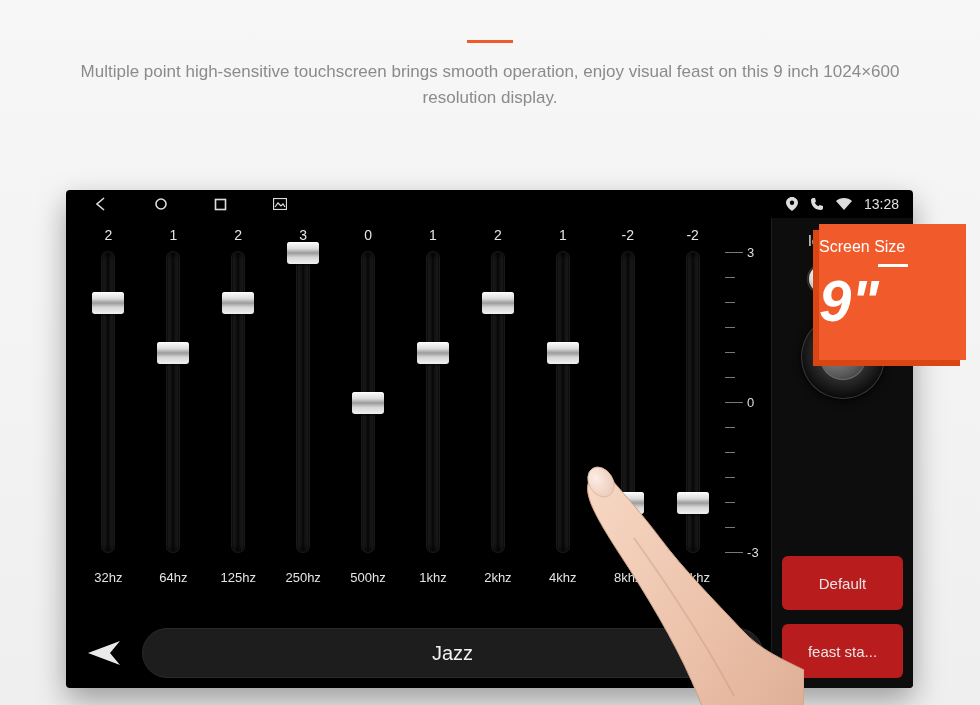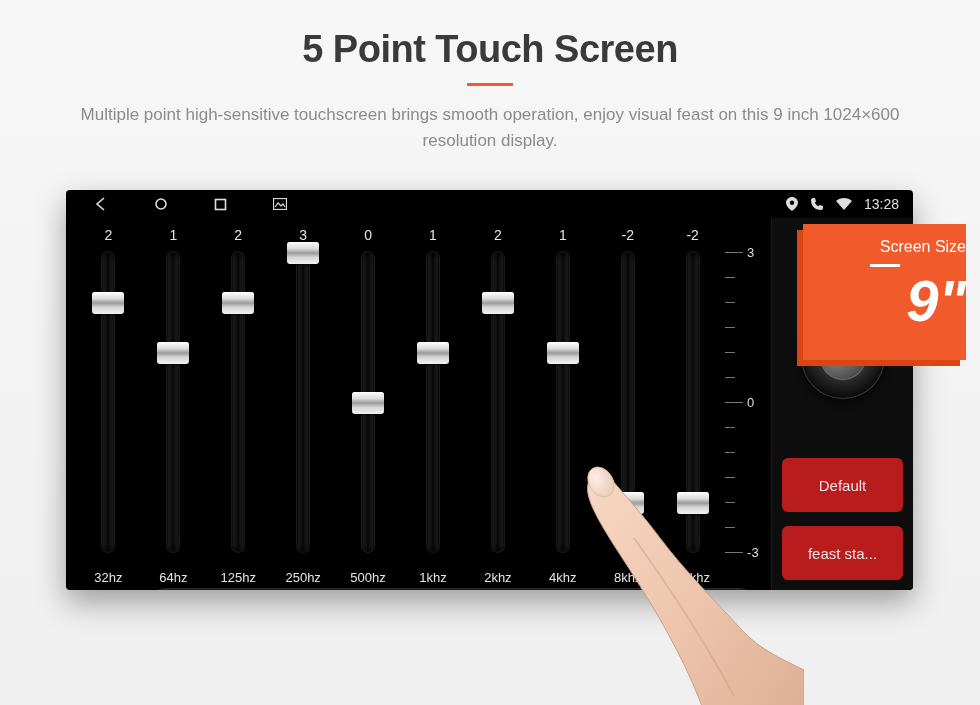--- a/index.html
+++ b/index.html
@@ -20,21 +20,21 @@
   }
   .hero p {
     font-size: 17px; color: #8b8b8b; line-height: 1.5;
     max-width: 830px; margin: 0 auto;
   }
 
   
   .device {
     position: absolute;
     left: 66px; top: 190px;
-    width: 847px; height: 400px;
+    width: 847px; height: 498px;
     background: #000;
     border-radius: 4px;
     box-shadow: 0 12px 30px rgba(0,0,0,0.35);
     overflow: hidden;
     color: #eee;
   }
 
   
   .statusbar {
     display: flex; align-items: center;
@@ -153,44 +153,43 @@
     background: #b91c1c;
     border-radius: 6px;
     display:flex; align-items:center; justify-content:center;
     font-size: 15px; color: #e6e6e6;
   }
 
   
   .badge {
     position: absolute;
     top: 224px; right: 14px;
-    width: 163px; height: 136px;
+    width: 147px; height: 136px;
     background: #f15a2a;
     color: #fff;
     box-shadow: -6px 6px 0 #d94513;
     padding: 14px 0 12px;
-    text-align: right;
+    text-align: left;
   }
   .badge .t { font-size: 16px; font-weight: 400; }
   .badge .r2 { width: 30px; height: 3px; background:#fff; margin: 8px auto 2px; }
   .badge .sz { font-size: 58px; font-weight: 600; font-style: italic; line-height: 1.1; }
 
   
   .finger {
     position: absolute;
     left: 574px; top: 460px;
     width: 230px; height: 340px;
     pointer-events: none;
   }
 </style>
 </head>
 <body>
 
 <div class="hero">
-  <h1>5 Point Touch Screen</h1>
   <div class="rule"></div>
   <p>Multiple point high-sensitive touchscreen brings smooth operation, enjoy visual feast on this 9 inch 1024×600 resolution display.</p>
 </div>
 
 <div class="device">
 
   <div class="statusbar">
     <div class="nav-icons">
       <span>
         <svg width="14" height="14" viewBox="0 0 14 14">

